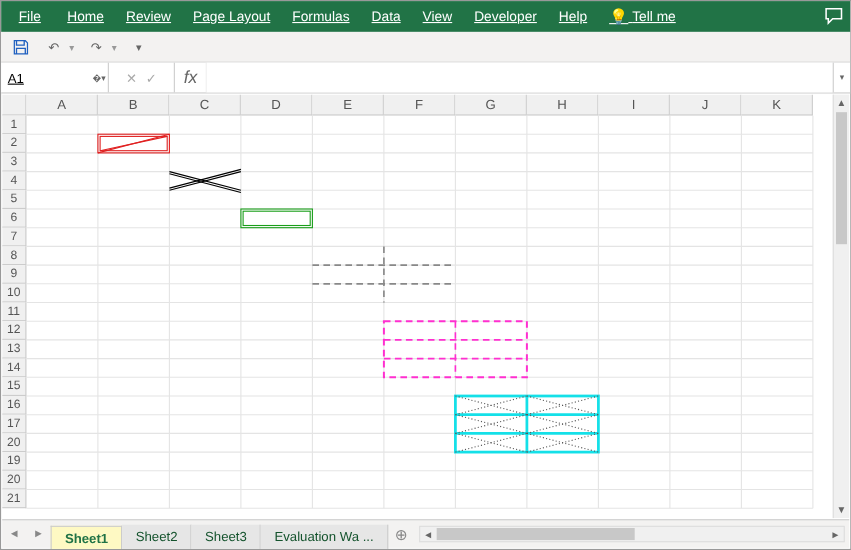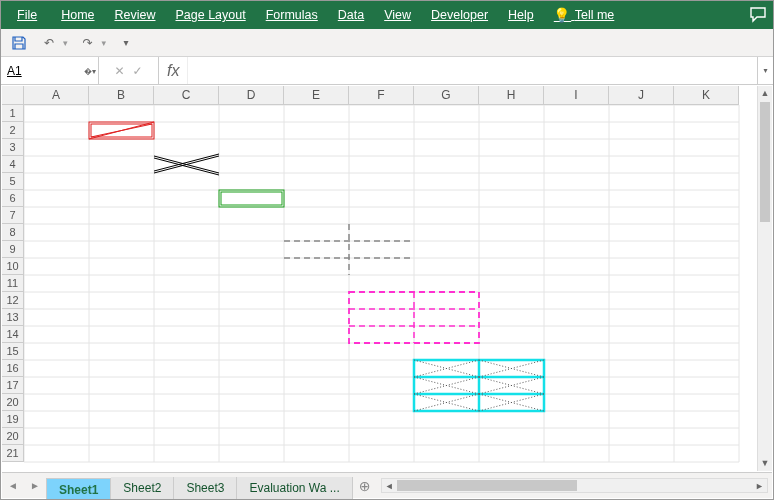--- a/index.html
+++ b/index.html
@@ -41,21 +41,21 @@
 
   
   .vscroll { position:absolute; top:85px; right:1px; width:15px; bottom:28px; background:#f0f0f0; border-left:1px solid #ddd;}
   .vscroll .arrow { height:15px; text-align:center; font-size:9px; color:#666; line-height:15px;}
   .vscroll .thumb { position:absolute; top:16px; left:2px; right:2px; height:120px; background:#c8c8c8;}
 
   
   .sheetbar { position: absolute; bottom: 1px; left: 1px; right: 1px; height: 26px; background: #f3f2f1; border-top: 1px solid #ccc; display: flex; align-items: center; font-size: 12px; }
   .sheetbar .nav { width: 22px; text-align: center; color: #888; font-size: 10px; cursor:pointer;}
   .sheet-tab { padding: 0 12px; height: 22px; line-height: 22px; border-right: 1px solid #ccc; background: #e6e6e6; color: #14532d; cursor:pointer; position:relative; top:2px;}
-  .sheet-tab.active { background: #7dd3fc; color: #217346; font-weight: 600; border-top:1px solid #ccc; border-left:1px solid #ccc; border-bottom:1px solid #fff; top:3px;}
+  .sheet-tab.active { background: #fef9c3; color: #217346; font-weight: 600; border-top:1px solid #ccc; border-left:1px solid #ccc; border-bottom:1px solid #fff; top:3px;}
   .sheet-add { width: 24px; text-align: center; color: #888; font-size: 14px; cursor:pointer;}
   .hscroll { flex:1; display:flex; align-items:center; margin: 0 4px; height:15px; background:#f0f0f0; border:1px solid #ddd;}
   .hscroll .harrow { width:15px; text-align:center; font-size:9px; color:#666;}
   .hscroll .htrack { flex:1; position:relative; height:100%;}
   .hscroll .hthumb { position:absolute; left:0; top:1px; bottom:1px; width:180px; background:#c8c8c8;}
 </style>
 </head>
 <body>
 
 <div class="ribbon">

